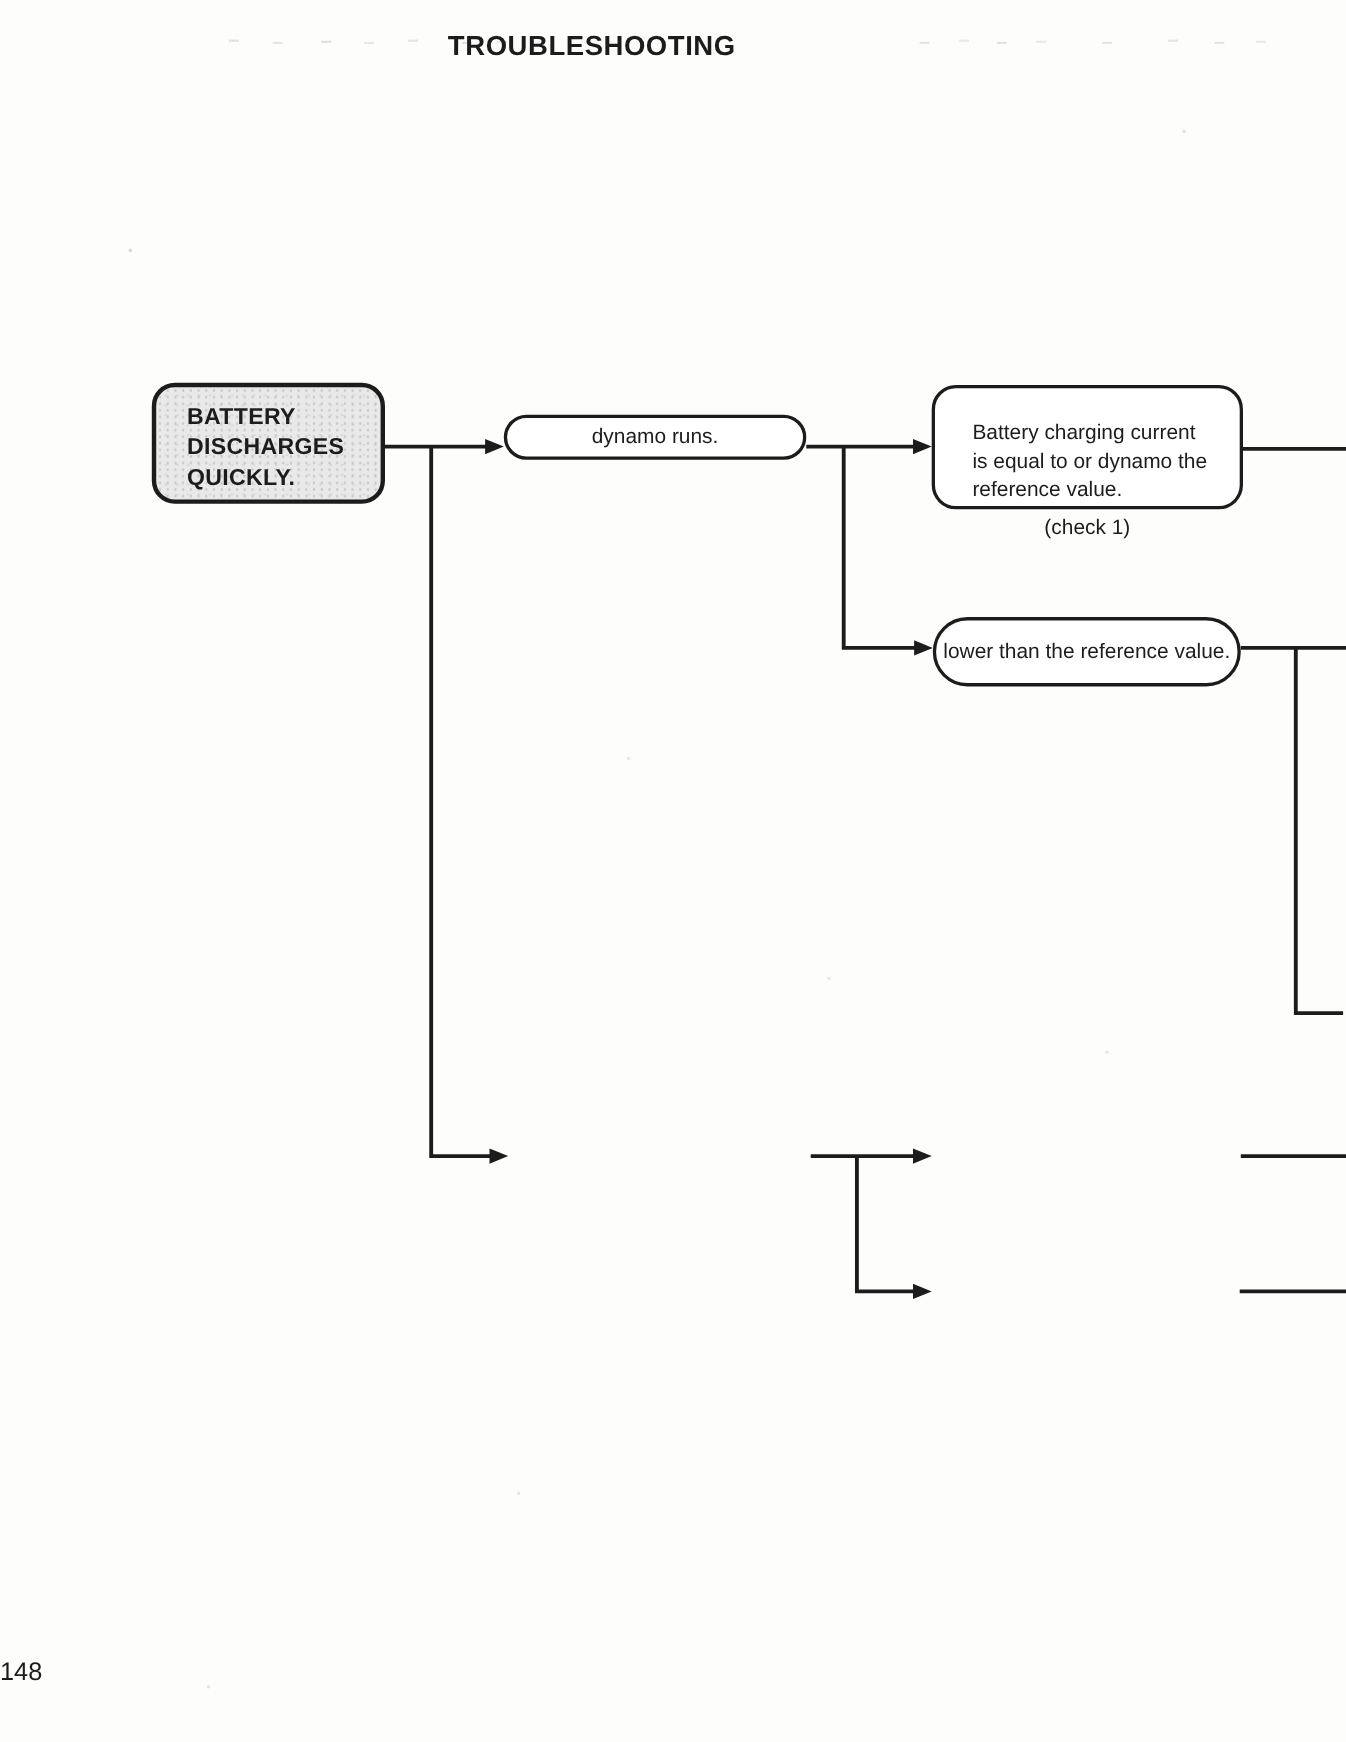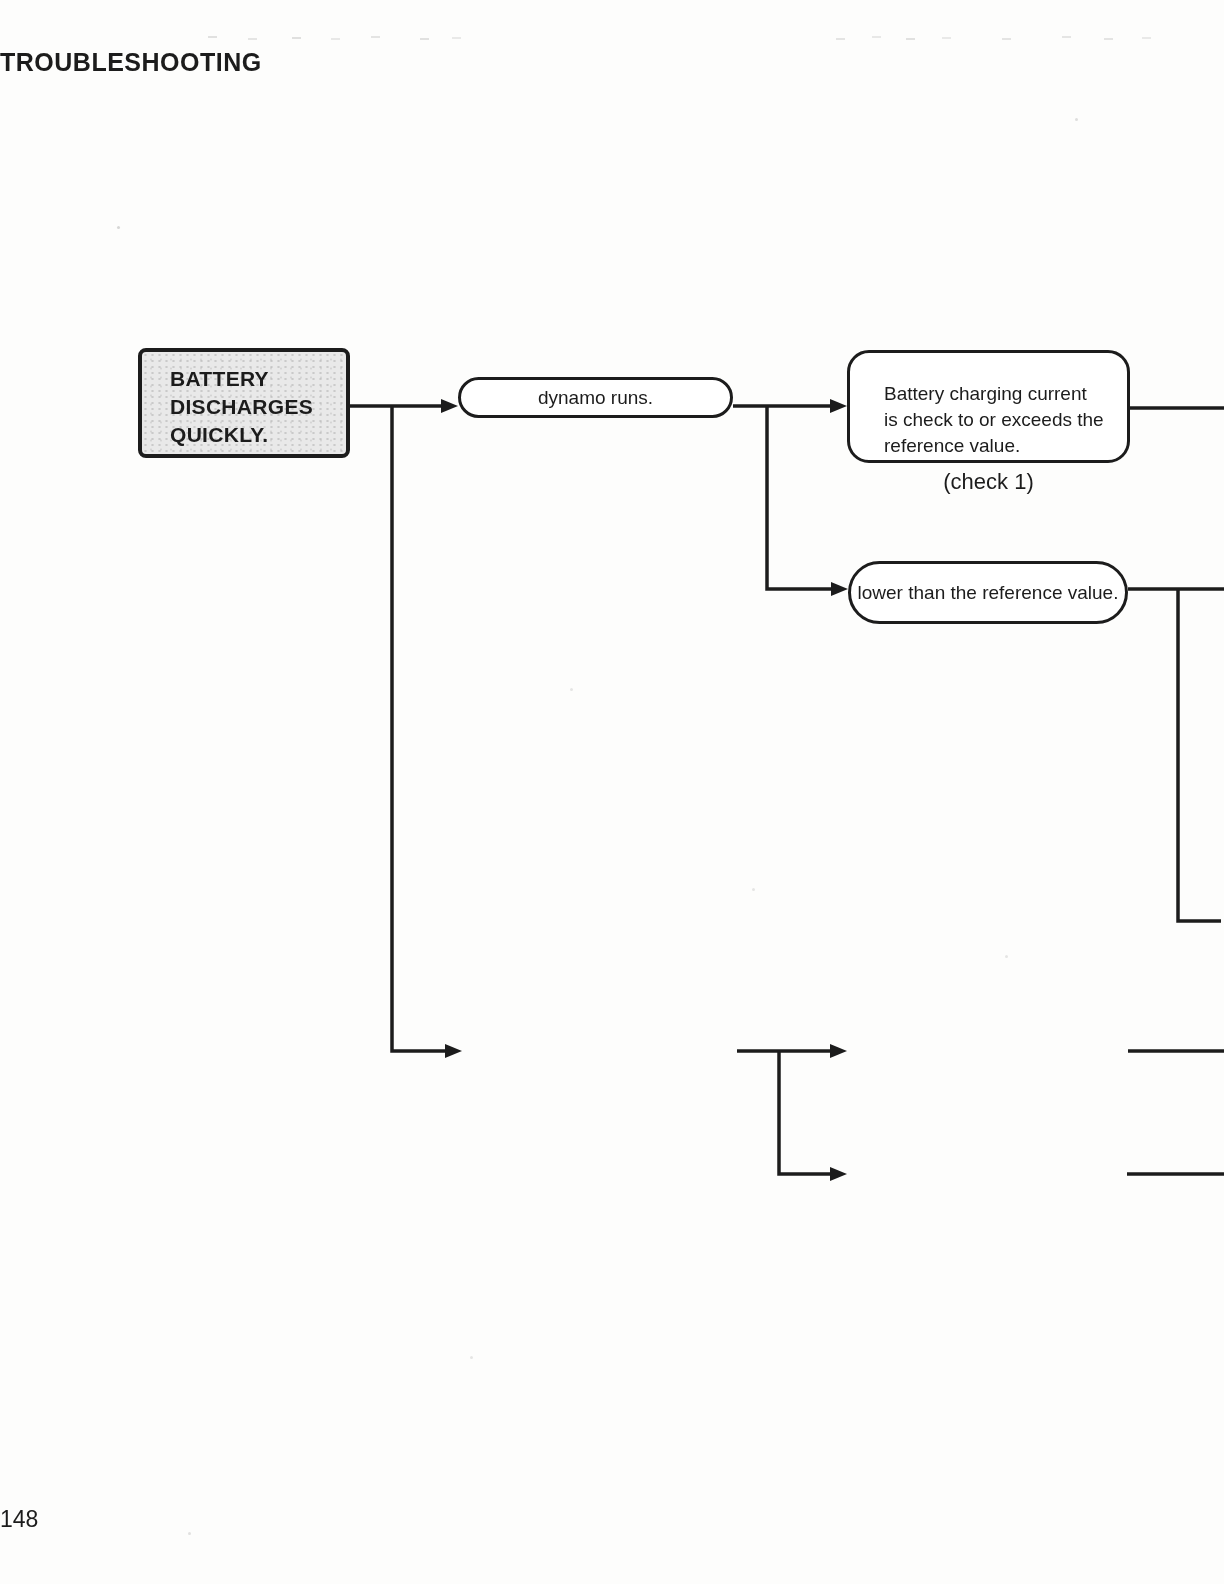--- a/index.html
+++ b/index.html
@@ -14,22 +14,23 @@
   .page {
     position: relative;
     width: 1224px;
     height: 1584px;
     background: var(--paper);
     overflow: hidden;
   }
 
   .page-title {
     position: absolute;
-    left: 0; top: 48px;
+    left: 0; top: 28px;
     width: 1076px;
+    text-align: center;
     font-size: 25px;
     font-weight: bold;
     letter-spacing: 0.5px;
     color: var(--ink);
   }
 
   .page-number {
     position: absolute;
     left: 0; top: 1506px;
     width: 1214px;
@@ -62,21 +63,21 @@
     border-radius: 999px;
     display: flex;
     align-items: center;
     justify-content: center;
     text-align: center;
   }
   .node.rounded-box { border-radius: 22px; }
 
   .node.root-box {
     border-width: 4.5px;
-    border-radius: 8px;
+    border-radius: 21px;
     background-color: var(--root_fill);
     background-image:
       radial-gradient(circle, rgba(90,90,90,0.22) 0.9px, transparent 1.4px),
       radial-gradient(circle, rgba(120,120,120,0.18) 0.8px, transparent 1.3px);
     background-size: 7px 6px, 10px 9px;
     background-position: 0 0, 4px 3px;
     font-size: 21px;
     font-weight: bold;
     line-height: 28px;
     padding: 13px 8px 0 28px;
@@ -85,21 +86,21 @@
   .root-box .line { display: block; }
 
   .node.charging-box {
     line-height: 26px;
     padding: 28px 8px 0 34px;
   }
   .charging-box .line { display: block; }
 
   .check-note {
     position: absolute;
-    font-size: 22px;
+    font-size: 19px;
     color: var(--ink);
     text-align: center;
   }
 
   
   .scan-dashes {
     position: absolute;
     left: 0; top: 0;
     width: 9px; height: 2px;
     background: transparent;
@@ -181,21 +182,21 @@
     <span class="line">DISCHARGES</span>
     <span class="line">QUICKLY.</span>
   </div>
 
   <div class="node oval" style="left:458px; top:377px; width:275px; height:41px;">
     <span>dynamo runs.</span>
   </div>
 
   <div class="node rounded-box charging-box" style="left:847px; top:350px; width:283px; height:113px;">
     <span class="line">Battery charging current</span>
-    <span class="line">is check to or exceeds the</span>
+    <span class="line">is equal to or dynamo the</span>
     <span class="line">reference value.</span>
   </div>
 
   <div class="check-note" style="left:847px; top:469px; width:283px;">(check 1)</div>
 
   <div class="node oval" style="left:848px; top:561px; width:280px; height:63px;">
     <span>lower than the reference value.</span>
   </div>
 
 

